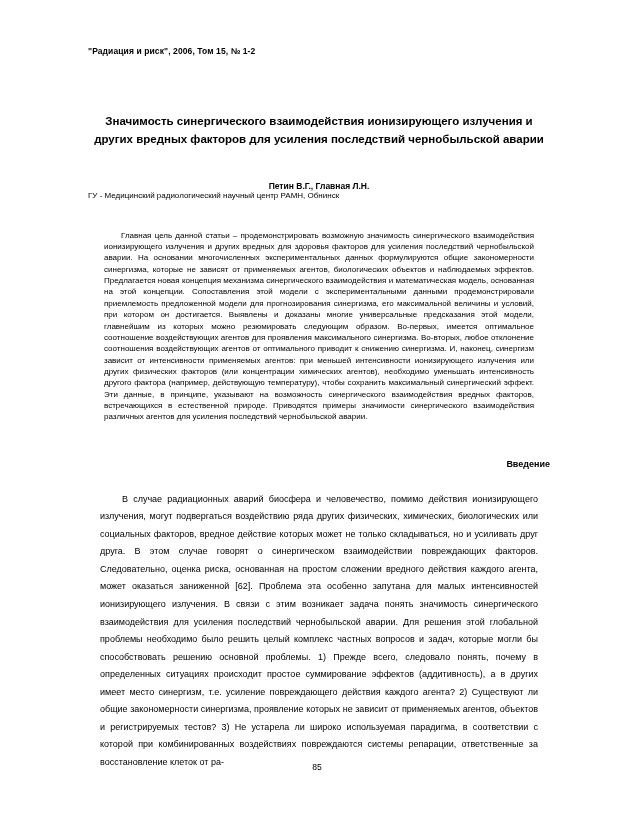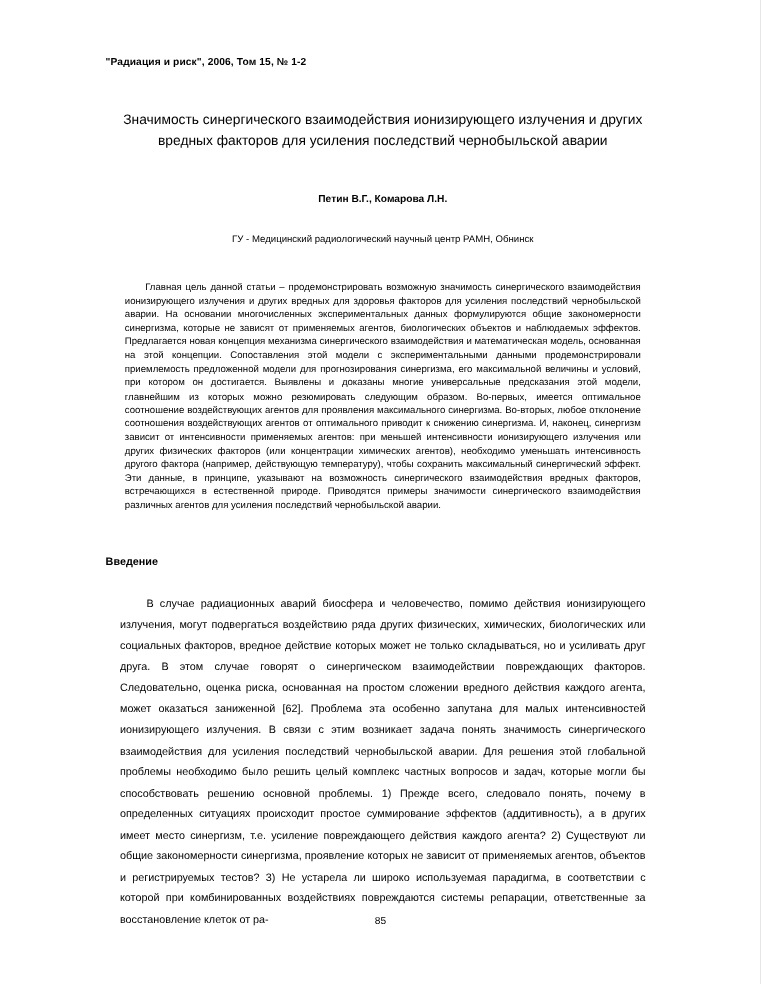--- a/index.html
+++ b/index.html
@@ -26,57 +26,56 @@
     width: 462px;
   }
   .journal-header {
     font-size: 8.5px;
     font-weight: bold;
     color: #000;
     letter-spacing: 0.1px;
     margin-bottom: 0;
   }
   .title {
-    margin-top: 36px;
+    margin-top: 57px;
     font-size: 11.5px;
-    font-weight: normal;
+    font-weight: bold;
     text-align: center;
     line-height: 1.55;
     color: #000;
   }
   .authors {
     margin-top: 32px;
     font-size: 8.5px;
     font-weight: bold;
     text-align: center;
     color: #000;
   }
   .affiliation {
-    margin-top: 25px;
     font-size: 8px;
-    text-align: center;
+    text-align: left;
     color: #000;
   }
   .abstract {
     margin-top: 30px;
     font-size: 8px;
     line-height: 1.42;
     text-align: justify;
     text-justify: inter-word;
     color: #000;
   }
   .abstract p {
     margin: 16px;
     text-indent: 17px;
   }
   .section-title {
     margin-top: 36px;
     font-size: 9px;
     font-weight: bold;
-    text-align: left;
+    text-align: right;
     color: #000;
   }
   .body-text {
     margin-top: 22px;
     font-size: 9px;
     line-height: 1.95;
     text-align: justify;
     text-justify: inter-word;
     color: #000;
   }
@@ -98,21 +97,21 @@
 <body>
 
 <div class="page">
 
   <div class="content">
 
     <div class="journal-header">"Радиация и риск", 2006, Том 15, № 1-2</div>
 
     <div class="title">Значимость синергического взаимодействия ионизирующего излучения и других вредных факторов для усиления последствий чернобыльской аварии</div>
 
-    <div class="authors">Петин В.Г., Комарова Л.Н.</div>
+    <div class="authors">Петин В.Г., Главная Л.Н.</div>
 
     <div class="affiliation">ГУ - Медицинский радиологический научный центр РАМН, Обнинск</div>
 
     <div class="abstract">
       <p>Главная цель данной статьи – продемонстрировать возможную значимость синергического взаимодействия ионизирующего излучения и других вредных для здоровья факторов для усиления последствий чернобыльской аварии. На основании многочисленных экспериментальных данных формулируются общие закономерности синергизма, которые не зависят от применяемых агентов, биологических объектов и наблюдаемых эффектов. Предлагается новая концепция механизма синергического взаимодействия и математическая модель, основанная на этой концепции. Сопоставления этой модели с экспериментальными данными продемонстрировали приемлемость предложенной модели для прогнозирования синергизма, его максимальной величины и условий, при котором он достигается. Выявлены и доказаны многие универсальные предсказания этой модели, главнейшим из которых можно резюмировать следующим образом. Во-первых, имеется оптимальное соотношение воздействующих агентов для проявления максимального синергизма. Во-вторых, любое отклонение соотношения воздействующих агентов от оптимального приводит к снижению синергизма. И, наконец, синергизм зависит от интенсивности применяемых агентов: при меньшей интенсивности ионизирующего излучения или других физических факторов (или концентрации химических агентов), необходимо уменьшать интенсивность другого фактора (например, действующую температуру), чтобы сохранить максимальный синергический эффект. Эти данные, в принципе, указывают на возможность синергического взаимодействия вредных факторов, встречающихся в естественной природе. Приводятся примеры значимости синергического взаимодействия различных агентов для усиления последствий чернобыльской аварии.</p>
     </div>
 
     <div class="section-title">Введение</div>
 
     <div class="body-text">

